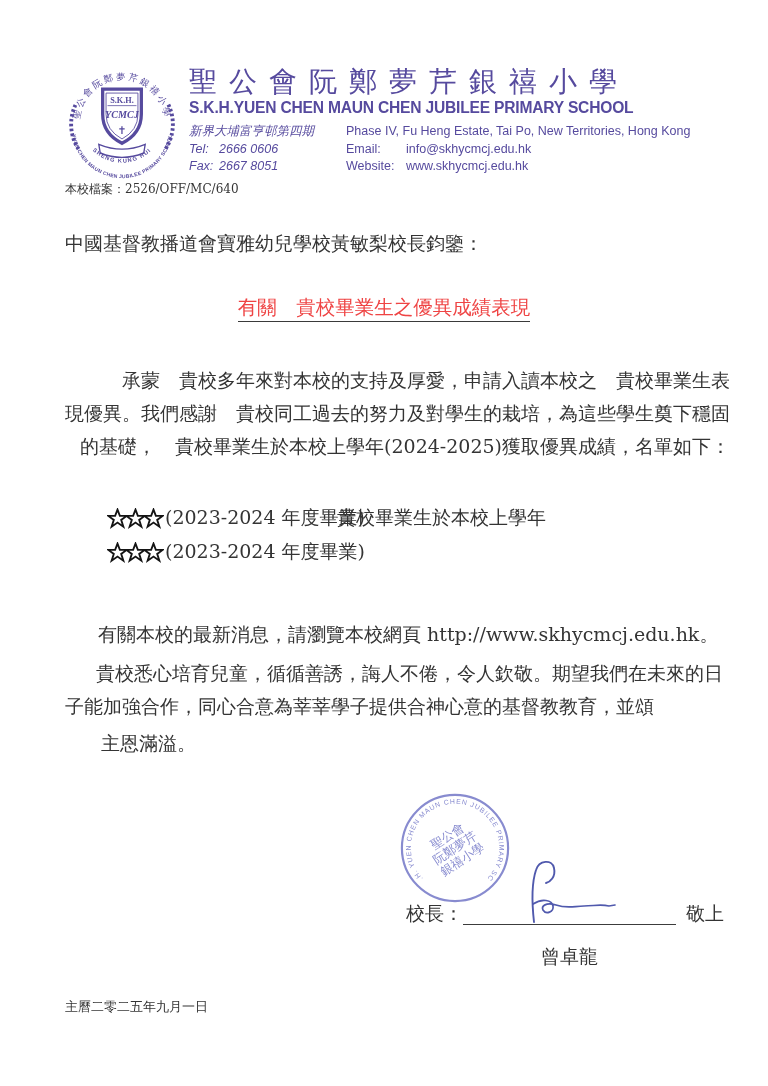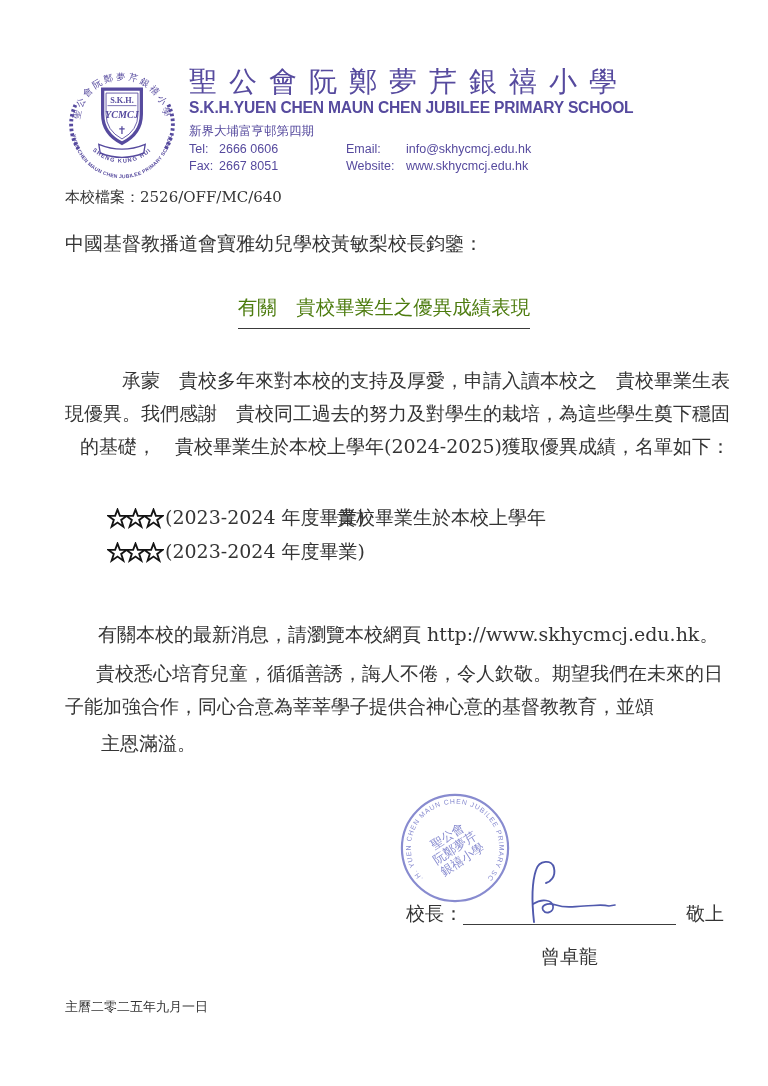--- a/index.html
+++ b/index.html
@@ -17,33 +17,33 @@
   }
   .school-en{
     font-family:"Liberation Sans",sans-serif;font-weight:bold;
     font-size:15.6px;letter-spacing:-0.2px;color:#564a9e;white-space:nowrap;line-height:20px;
   }
   .contact{
     margin-top:5px;font-family:"Liberation Sans",sans-serif;
     font-size:12.5px;color:#564a9e;line-height:17.5px;
   }
   .c-row{display:flex;}
-  .c-col1{width:157px;display:flex;}
+  .c-col1{width:157px;display:flex;font-style:italic;}
   .c-col2{flex:1;display:flex;}
   .c-lbl1{width:30px;}
   .c-lbl2{width:60px;}
   
   .abs{position:absolute;left:65px;}
   .body-text{font-size:19px;line-height:33px;white-space:nowrap;color:#343434;}
-  .file-ref{top:181px;font-size:15px;text-align:center;}
+  .file-ref{top:173px;font-size:12px;text-align:center;}
   .addressee{top:227px;}
   .subject-wrap{position:absolute;top:294px;left:0;width:768px;text-align:center;}
   .subject{
-    font-size:19.5px;color:#4d7c0f;
-    border-bottom:1.5px solid #3a3a3a;padding-bottom:9px;white-space:nowrap;
+    font-size:19.5px;color:#ef4444;
+    border-bottom:1.5px solid #3a3a3a;padding-bottom:2px;white-space:nowrap;
   }
   .para1{top:364px;text-align:right;}
   .indent2{text-indent:29px;}
   .indent2b{text-indent:33px;}
   .indent1h{text-indent:31px;}
   .indent1m{text-indent:36px;}
   .honor{top:501px;left:107px;}
   .honor-row{display:flex;align-items:center;height:34px;}
   .stars{width:58px;display:flex;align-items:center;}
   .stars svg{margin-right:-3px;}
@@ -97,20 +97,21 @@
       <textPath href="#arcBotOut" startOffset="50%" text-anchor="middle">YUEN CHEN MAUN CHEN JUBILEE PRIMARY SCHOOL</textPath>
     </text>
   </svg>
 
   <div class="head-text">
     <div class="school-zh">聖公會阮鄭夢芹銀禧小學</div>
     <div class="school-en">S.K.H.YUEN CHEN MAUN CHEN JUBILEE PRIMARY SCHOOL</div>
     <div class="contact">
       <div class="c-row">
         <div class="c-col1">新界大埔富亨邨第四期</div>
+        <div class="c-col2">Phase IV, Fu Heng Estate, Tai Po, New Territories, Hong Kong</div>
       </div>
       <div class="c-row">
         <div class="c-col1">
           <span class="c-lbl1">Tel:</span>
           <span>2666 0606</span>
         </div>
         <div class="c-col2">
           <span class="c-lbl2">Email:</span>
           <span>info@skhycmcj.edu.hk</span>
         </div>

